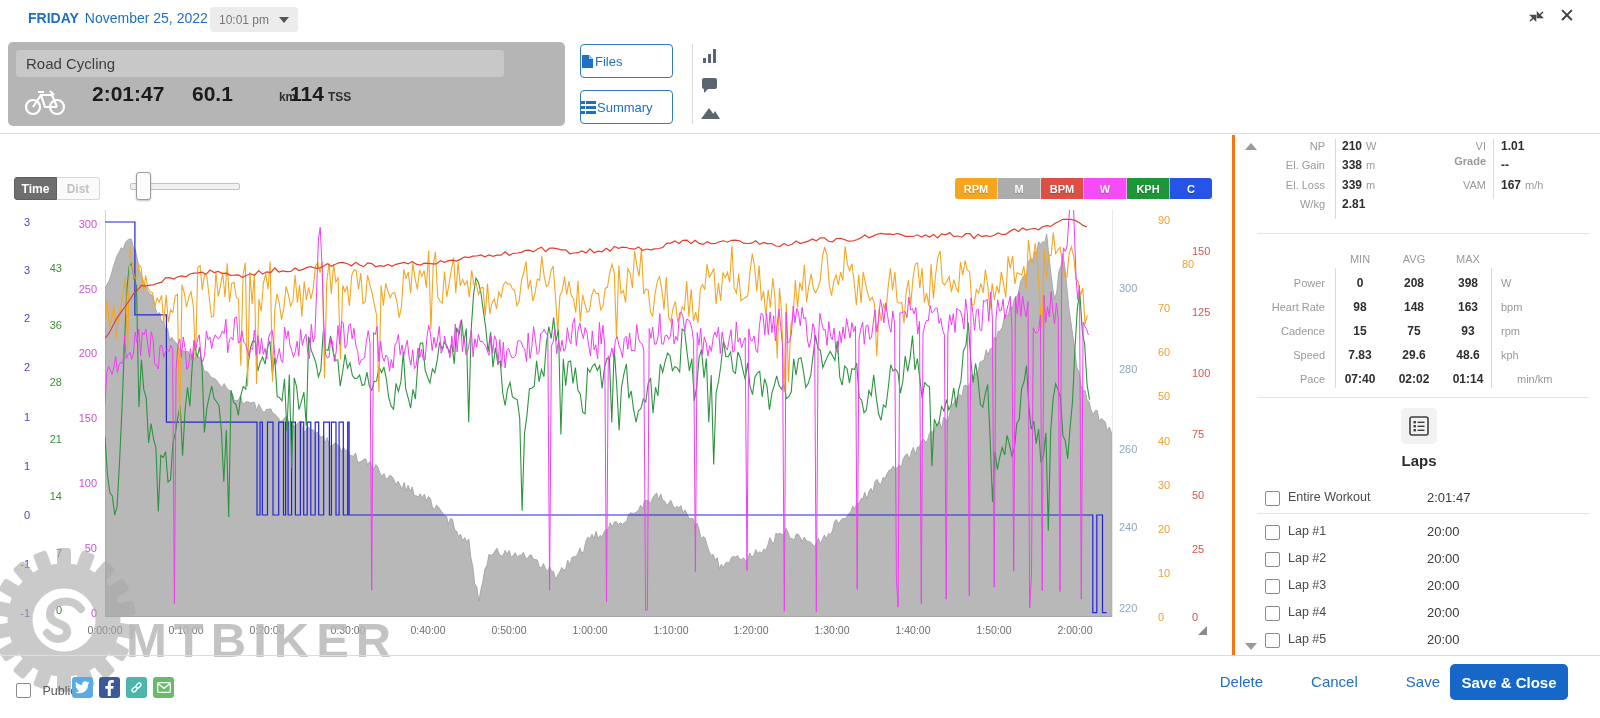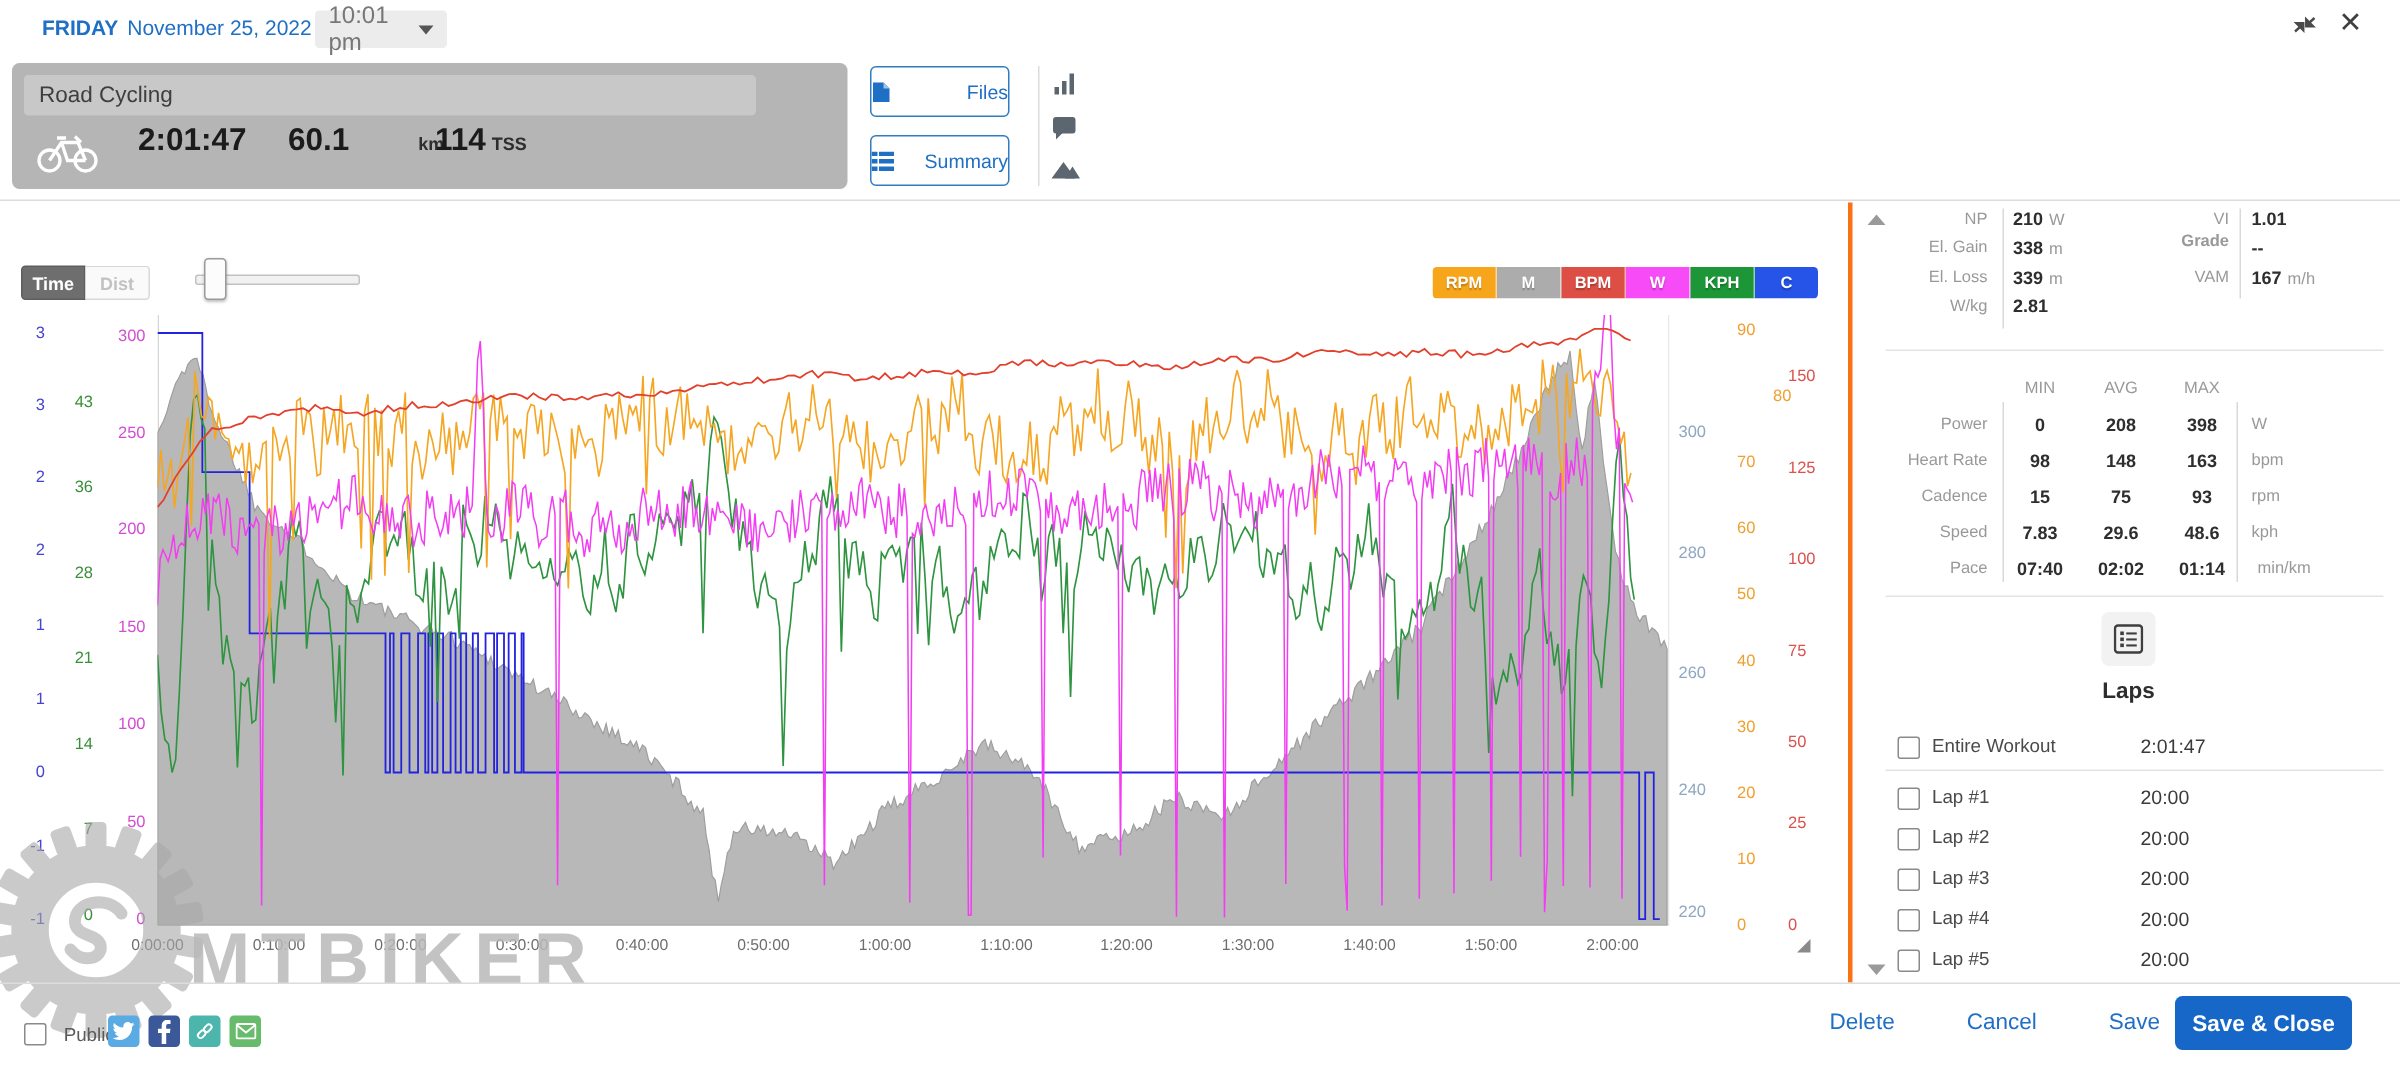--- a/index.html
+++ b/index.html
@@ -4,30 +4,30 @@
 <style>
   html,body{margin:0;padding:0;background:#fff;}
   #app{position:relative;width:1600px;height:718px;background:#fff;overflow:hidden;
        font-family:"Liberation Sans","DejaVu Sans",sans-serif;color:#333;}
   .abs{position:absolute;}
   
   .date-row{left:28px;top:10px;font-size:14px;color:#1F6FC4;}
   .date-row b{font-weight:bold;margin-right:6px;}
   .time-pill{left:210px;top:7px;width:88px;height:25px;background:#ECECEC;border-radius:3px;
              display:flex;align-items:center;justify-content:space-between;padding:0 9px;box-sizing:border-box;cursor:pointer;}
-  .time-pill span{font-size:16px;color:#777;}
+  .time-pill span{font-size:12px;color:#777;}
   .caret{width:0;height:0;border-left:5px solid transparent;border-right:5px solid transparent;border-top:6px solid #555;}
   .workout-box{left:8px;top:42px;width:557px;height:84px;background:#B5B5B5;border-radius:5px;}
   .title-input{position:absolute;left:8px;top:8px;width:468px;height:27px;background:#C8C8C8;border:none;
                border-radius:3px;padding:0 10px;font-size:15px;color:#3E3E3E;font-family:inherit;outline:none;}
   .stat-row{position:absolute;left:16px;top:42px;display:flex;align-items:baseline;color:#1b1b1b;}
   .stat-big{font-size:21px;font-weight:bold;color:#1b1b1b;}
   .stat-unit{font-size:12px;font-weight:bold;color:#2e2e2e;margin-left:4px;}
   .hdr-btn{width:91px;height:32px;background:#fff;border:1px solid #2F7CC0;border-radius:4px;display:flex;
-           align-items:center;justify-content:space-between;gap:1px;cursor:pointer;}
+           align-items:center;justify-content:flex-start;gap:1px;cursor:pointer;}
   .hdr-btn span{font-size:13px;color:#1F6FC4;}
   .vdiv{width:1px;background:#DCDCDC;}
   .hdiv{height:1px;background:#DCDCDC;}
   .icon-col{color:#5C6670;}
   .bars{display:flex;align-items:flex-end;gap:2px;height:14px;}
   .bars i{display:block;width:3px;background:#5C6670;}
   .bubble{width:15px;height:11px;background:#5C6670;border-radius:2px;position:relative;}
   .bubble:after{content:"";position:absolute;left:2px;bottom:-4px;border:4px solid transparent;border-top-color:#5C6670;border-left-color:#5C6670;}
   .mtn{width:0;height:0;border-left:8px solid transparent;border-right:8px solid transparent;border-bottom:11px solid #5C6670;}
   .mtn2{width:0;height:0;border-left:5px solid transparent;border-right:5px solid transparent;border-bottom:8px solid #5C6670;}
@@ -321,21 +321,21 @@
         <div class="plabel" style="left: 266px; top: 190px; width: 50px; text-align: left;">rpm</div>
         <div class="plabel" style="left: 8px; top: 214px; width: 82px;">Speed</div>
         <div class="pcell" style="left: 98px; top: 213px;">7.83</div>
         <div class="pcell" style="left: 152px; top: 213px;">29.6</div>
         <div class="pcell" style="left: 206px; top: 213px;">48.6</div>
         <div class="plabel" style="left: 266px; top: 214px; width: 50px; text-align: left;">kph</div>
         <div class="plabel" style="left: 8px; top: 238px; width: 82px;">Pace</div>
         <div class="pcell" style="left: 98px; top: 237px;">07:40</div>
         <div class="pcell" style="left: 152px; top: 237px;">02:02</div>
         <div class="pcell" style="left: 206px; top: 237px;">01:14</div>
-        <div class="plabel" style="left: 270px; top: 238px; width: 50px; text-align: left;">min/km</div>
+        <div class="plabel" style="left: 282px; top: 238px; width: 50px; text-align: left;">min/km</div>
       </div>
     <div class="psep" style="left:100px;top:133px;height:120px;"></div>
     <div class="psep" style="left:256px;top:133px;height:120px;"></div>
     <div class="pdiv" style="top:262px;"></div>
     <div class="laps-icon">
       <svg width="20" height="20" viewBox="0 0 20 20">
           <g fill="none" stroke="#3F3F3F" stroke-width="1.6">
         <rect x="1" y="1" width="18" height="18" rx="2"></rect>
           </g>
         <g fill="#3F3F3F">

